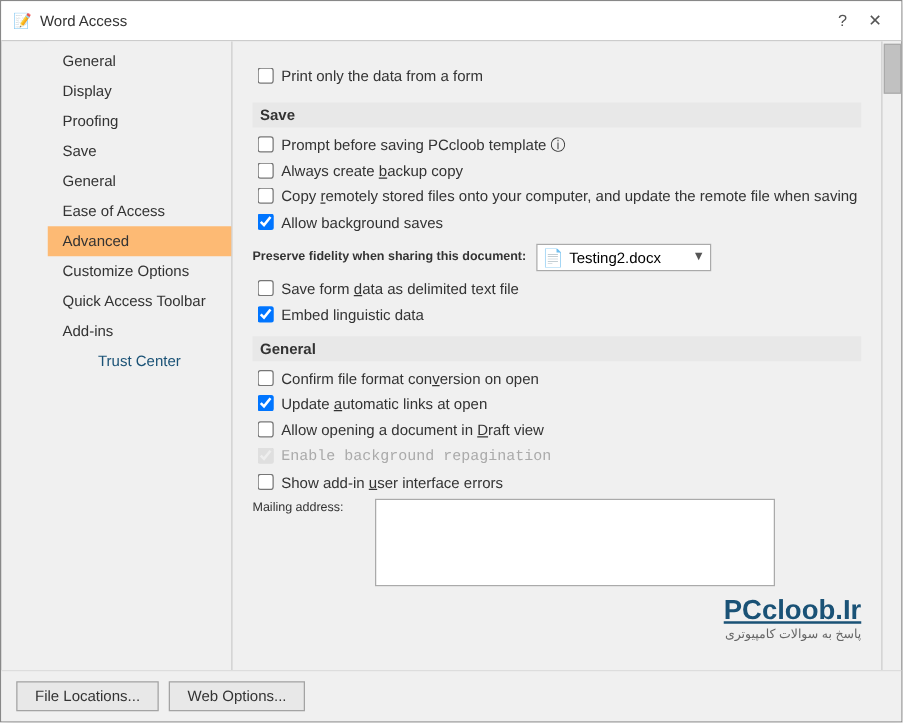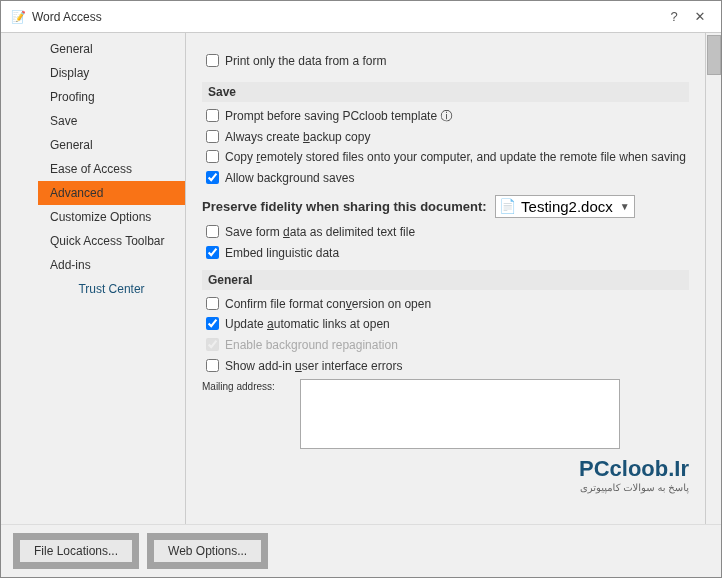--- a/index.html
+++ b/index.html
@@ -67,21 +67,21 @@
     }
 
     .sidebar-item {
       padding: 5px 12px;
       cursor: pointer;
       color: #333;
       font-size: 12px;
       white-space: nowrap;
     }
     .sidebar-item.active {
-      background: #f97316;
+      background: #fdba74;
       font-weight: normal;
     }
 
     .sidebar-item.trust-center {
       color: #1a5276;
     }
 
     .content-scroll {
       flex: 1;
       overflow-y: auto;
@@ -136,52 +136,53 @@
     }
 
     .option-row label {
       font-size: 12px;
       color: #333;
       line-height: 1.4;
     }
 
     .option-row.disabled label {
       color: #aaa;
+      font-family: Liberation Mono, monospace;
     }
 
     .option-row.disabled input[type="checkbox"] {
       opacity: 0.5;
     }
 
     .preserve-fidelity-row {
       display: flex;
       align-items: center;
       margin: 8px 0 6px 0;
       gap: 8px;
     }
 
     .preserve-fidelity-label {
       font-weight: bold;
-      font-size: 13px;
+      font-size: 10px;
       color: #333;
       white-space: nowrap;
     }
 
     .doc-dropdown {
       display: flex;
       align-items: center;
       border: 1px solid #aaa;
       background: #fff;
       padding: 2px 4px;
       gap: 4px;
       min-width: 140px;
     }
 
     .doc-dropdown-text {
-      font-size: 15px;
+      font-size: 12px;
       flex: 1;
     }
 
     .doc-dropdown-arrow {
       font-size: 10px;
       color: #555;
     }
 
     .doc-icon {
       font-size: 14px;
@@ -216,21 +217,21 @@
     .bottom-buttons {
       padding: 8px 12px;
       display: flex;
       gap: 8px;
       border-top: 1px solid #ddd;
       background: #f0f0f0;
     }
 
     .btn {
       padding: 4px 14px;
-      border: 7px solid #a3a3a3;
+      border: 1px solid #a3a3a3;
       background: #e8e8e8;
       cursor: pointer;
       font-size: 12px;
       color: #333;
       min-width: 80px;
     }
 
     .form-print-row {
       display: flex;
       align-items: center;
@@ -319,37 +320,41 @@
         <div class="section-label">General</div>
 
         <div class="option-row">
           <input type="checkbox" style="">
           <label>Confirm file format con<u>v</u>ersion on open</label>
         </div>
         <div class="option-row">
           <input type="checkbox" checked="" style="">
           <label>Update <u>a</u>utomatic links at open</label>
         </div>
+        <div class="option-row">
+          <input type="checkbox" style="">
+          <label>Allow opening a document in <u>D</u>raft view</label>
+        </div>
         <div class="option-row disabled">
           <input type="checkbox" checked="" disabled="" style="">
           <label style="color:#aaa;">Enable background repagination</label>
         </div>
         <div class="option-row">
           <input type="checkbox" style="">
           <label>Show add-in <u>u</u>ser interface errors</label>
         </div>
 
         <div class="mailing-row">
           <span class="mailing-label">Mailing address:</span>
           <textarea class="mailing-textarea" style=""></textarea>
         </div>
 
         <div style="position:relative; height:30px;">
           <div style="position:absolute; right:0; bottom:-10px; text-align:right;">
-            <div style="font-size:22px; font-weight:bold; color:#1a5276;">PCcloob.Ir</div>
+            <div style="font-size:22px; font-weight:bold; color:#1a5276;text-decoration:underline;">PCcloob.Ir</div>
             <div style="font-size:10px; color:#666; direction:rtl;">پاسخ به سوالات کامپیوتری</div>
           </div>
         </div>
 
       </div>
 
       <div class="scrollbar-track">
         <div class="scrollbar-thumb"></div>
       </div>
     </div>

